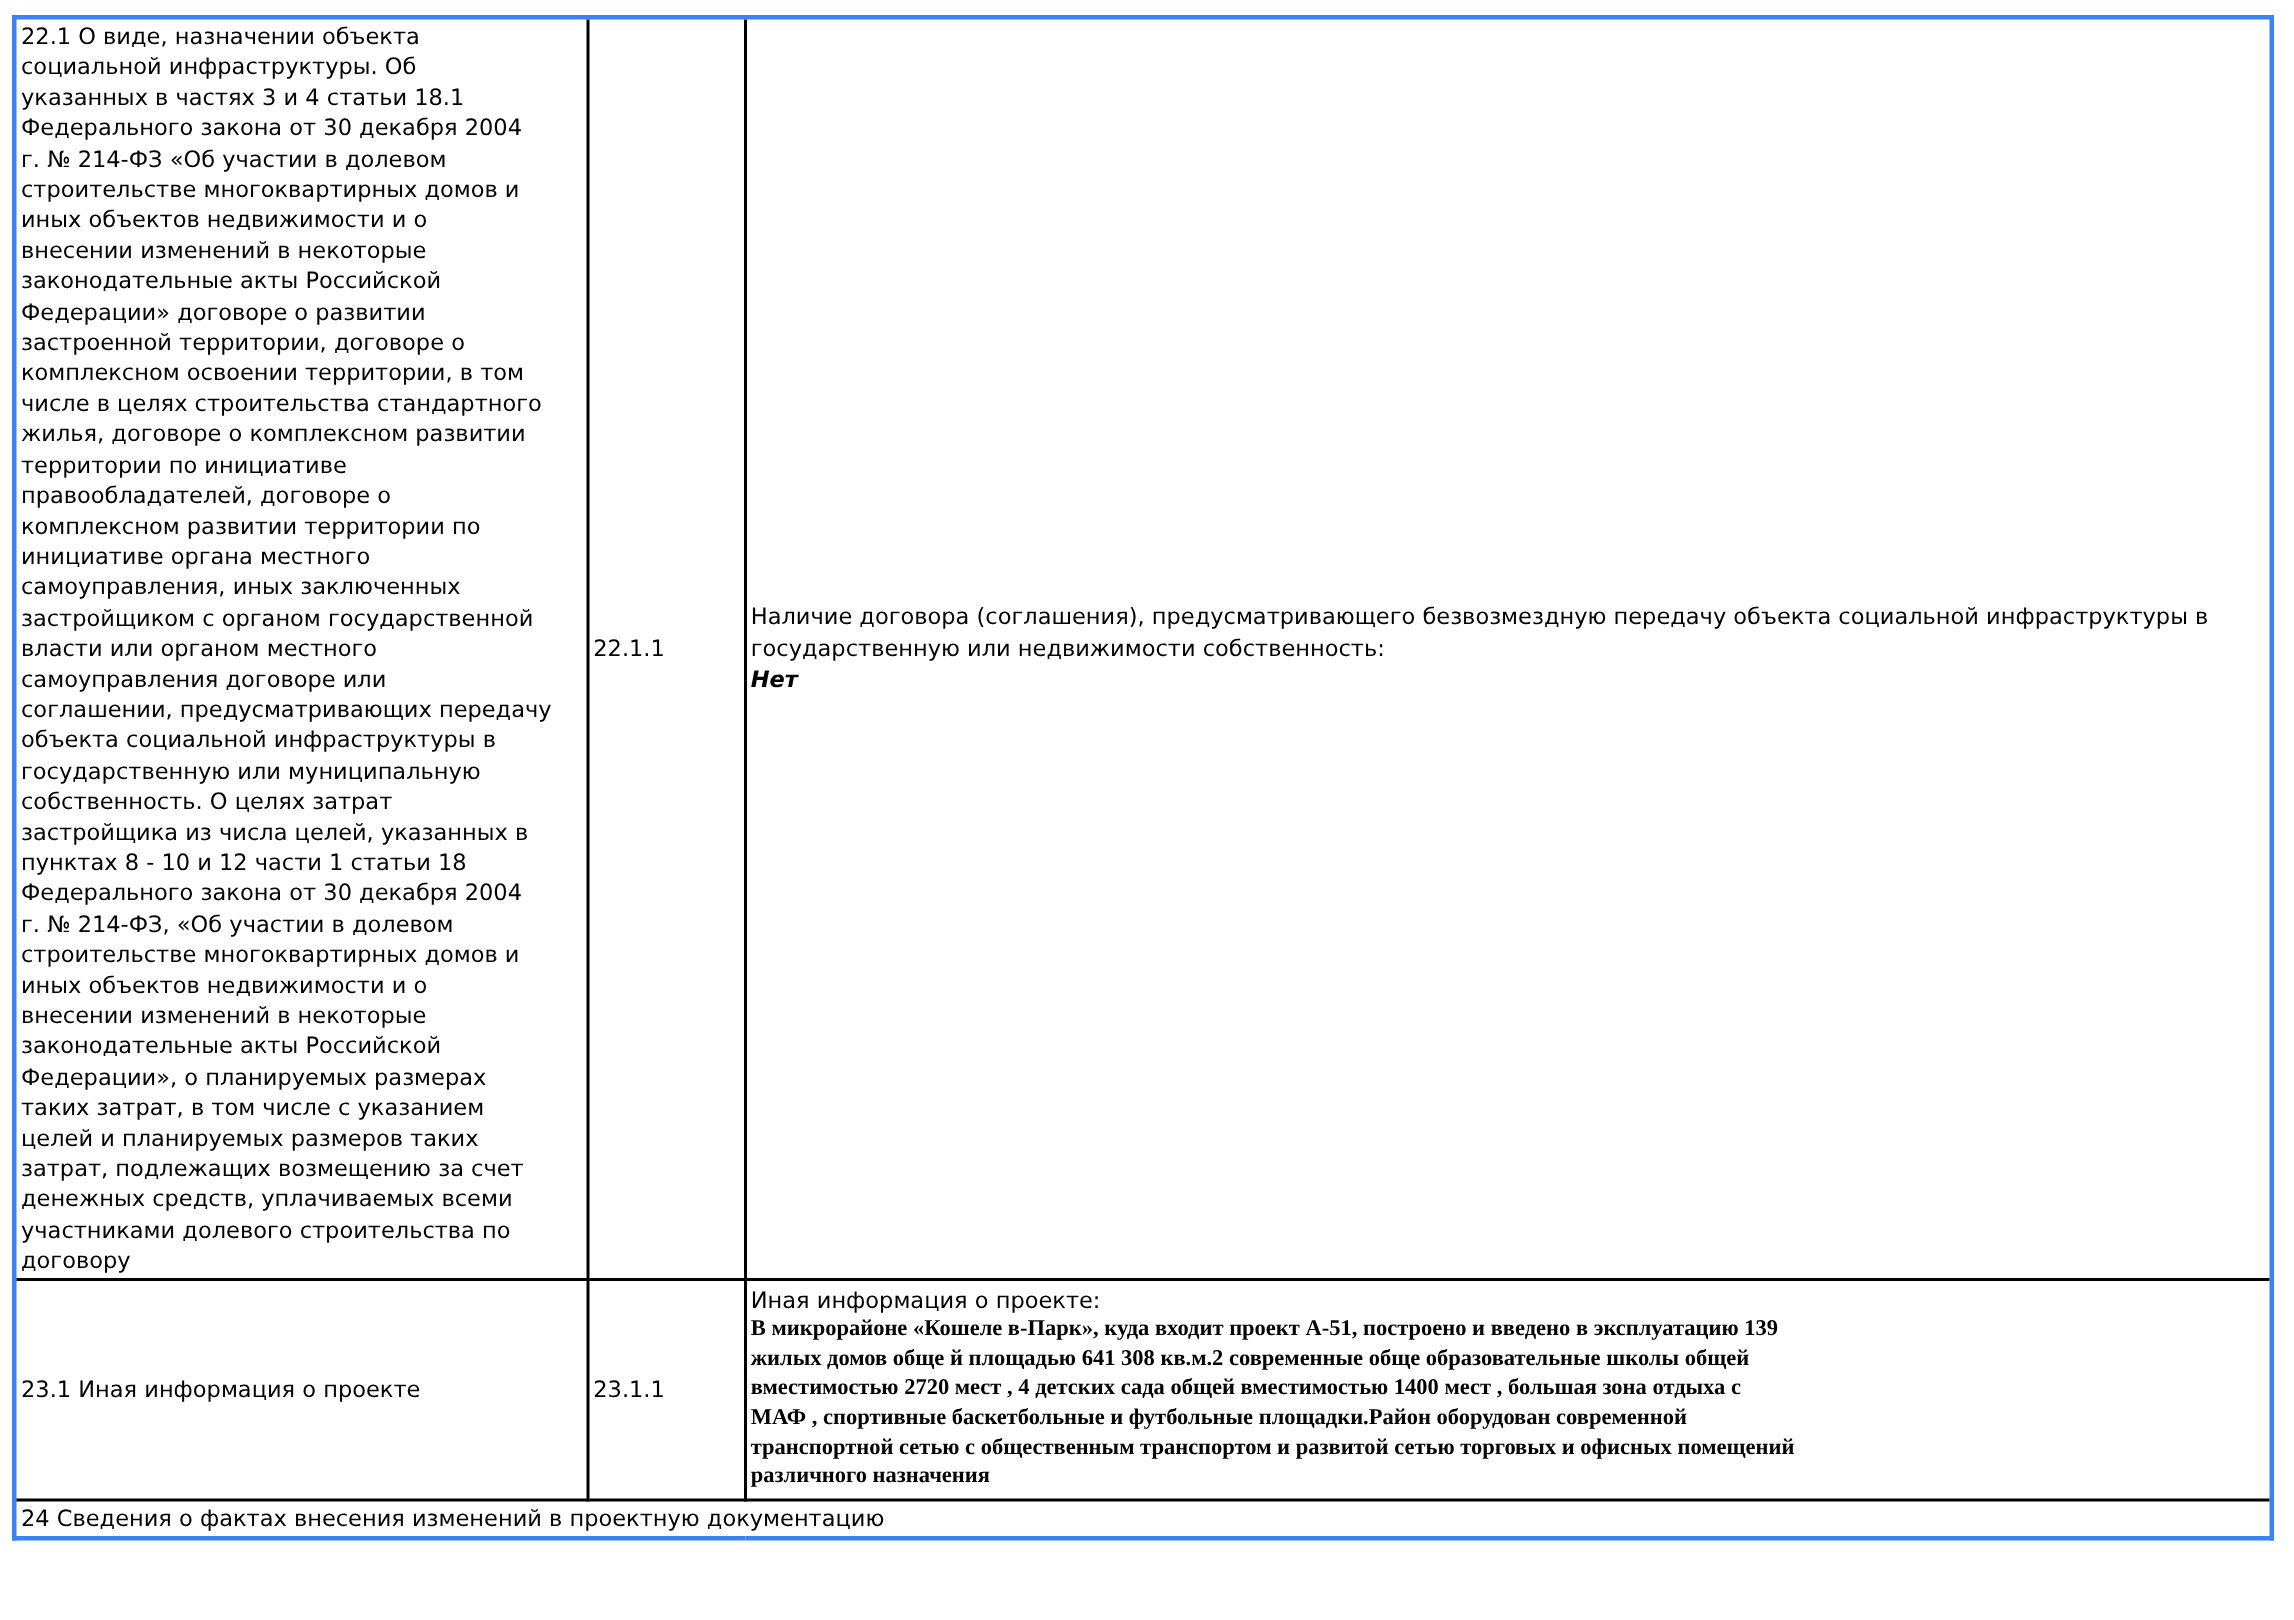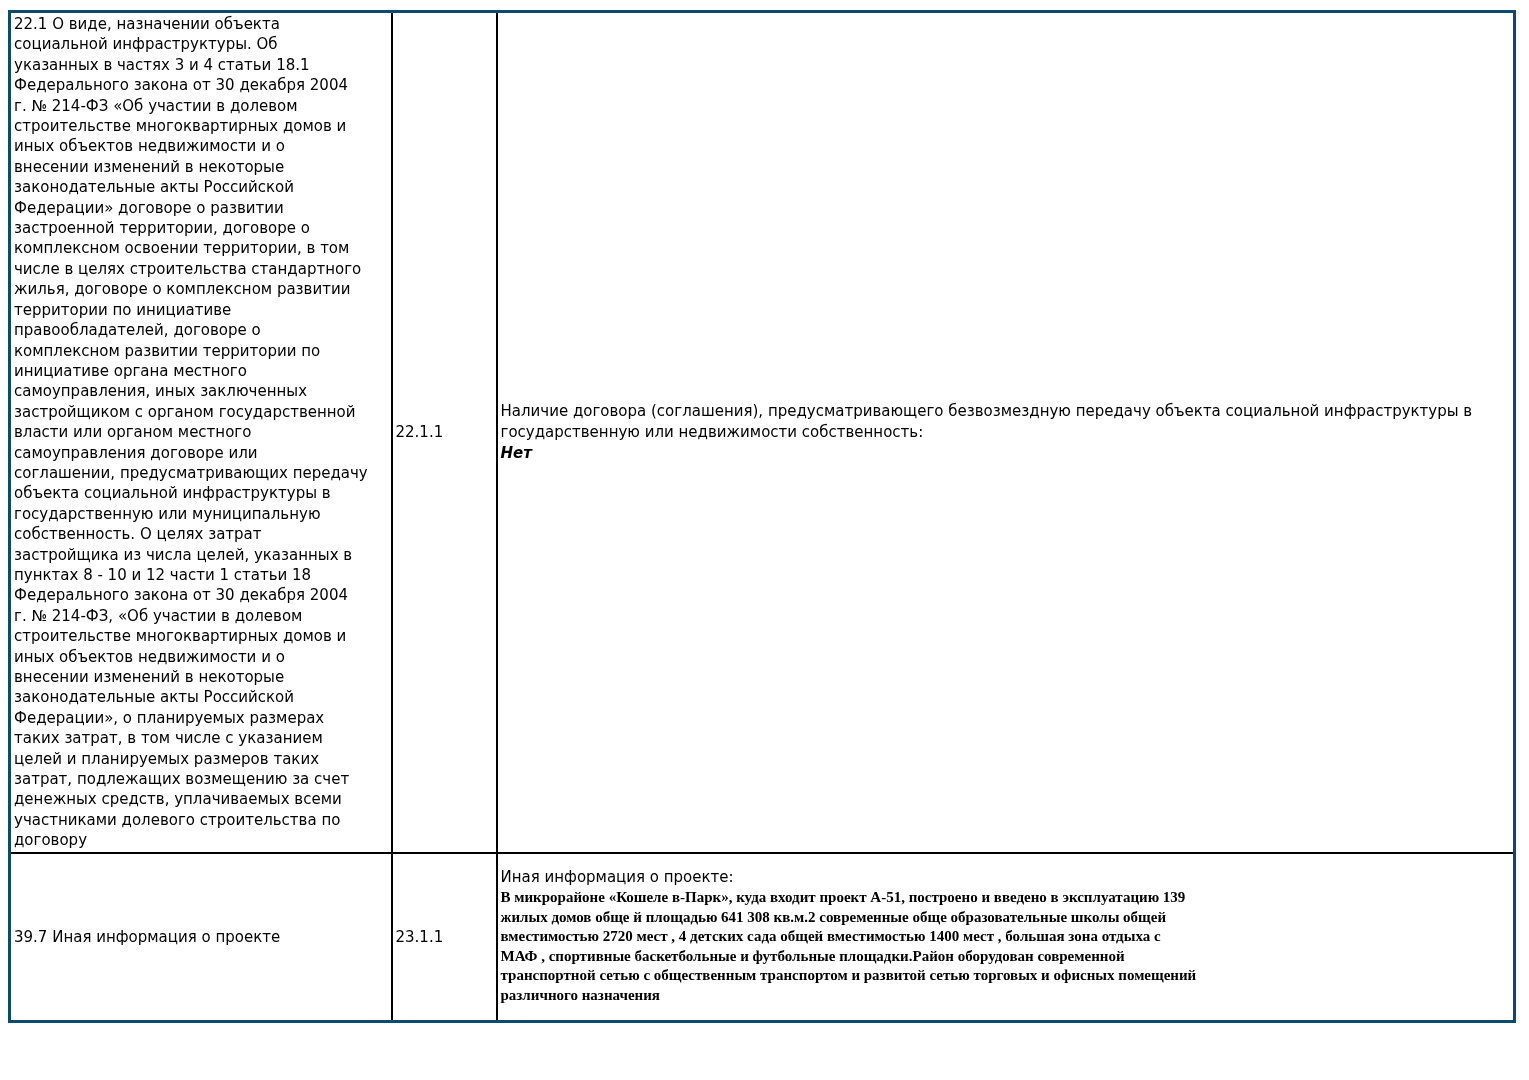--- a/index.html
+++ b/index.html
@@ -9,21 +9,21 @@
     background: #ffffff;
     font-family: "DejaVu Sans", sans-serif;
     color: #000000;
   }
   .doc-table {
     position: absolute;
     left: 8px; top: 10px;
     width: 1505px;
     border-collapse: collapse;
     table-layout: fixed;
-    border: 3px solid #0c4a6e;
+    border: 3px solid #3b82f6;
   }
   .doc-table td {
     border: 2px solid #000;
     font-size: 15px;
     color: #000;
     overflow: hidden;
     padding: 1px 3px;
     vertical-align: middle;
   }
   td.topic-cell {
@@ -53,21 +53,21 @@
     white-space: pre-line;
     line-height: 19.6px;
     font-family: Liberation Serif, serif;
   }
   td.section-header-cell {
     height: 22px;
     line-height: 20px;
     padding: 1px 3px;
   }
   tr.row-22-1 td { height: 838px; }
-  tr.row-23-1 td { height: 169px; }
+  tr.row-23-1 td { height: 147px; }
   tr.row-24 td.section-header-cell { height: 26px; }
   .topic-cell-23-1 {
     vertical-align: middle;
     line-height: 20px;
   }
 </style>
 </head>
 <body>
 
 <table class="doc-table">
@@ -122,27 +122,30 @@
       <td class="code-cell">22.1.1</td>
       <td class="content-cell">
         <div class="content-label-22">Наличие договора (соглашения), предусматривающего безвозмездную передачу объекта социальной инфраструктуры в
 государственную или недвижимости собственность:</div>
         <div class="content-value-22">Нет</div>
       </td>
     </tr>
 
 
     <tr class="row-23-1">
-      <td class="topic-cell-23-1">39.7 Иная информация о проекте</td>
+      <td class="topic-cell-23-1">23.1 Иная информация о проекте</td>
       <td class="code-cell">23.1.1</td>
       <td class="content-cell">
         <div class="content-label-23">Иная информация о проекте:</div>
         <div class="content-value-23">В микрорайоне «Кошеле в-Парк», куда входит проект А-51, построено и введено в эксплуатацию 139
 жилых домов обще й площадью 641 308 кв.м.2 современные обще образовательные школы общей
 вместимостью 2720 мест , 4 детских сада общей вместимостью 1400 мест , большая зона отдыха с
 МАФ , спортивные баскетбольные и футбольные площадки.Район оборудован современной
 транспортной сетью с общественным транспортом и развитой сетью торговых и офисных помещений
 различного назначения</div>
       </td>
     </tr>
 
+    <tr class="row-24">
+      <td class="section-header-cell" colspan="3">24 Сведения о фактах внесения изменений в проектную документацию</td>
+    </tr>
   </tbody>
 </table>
 
 </body></html>

